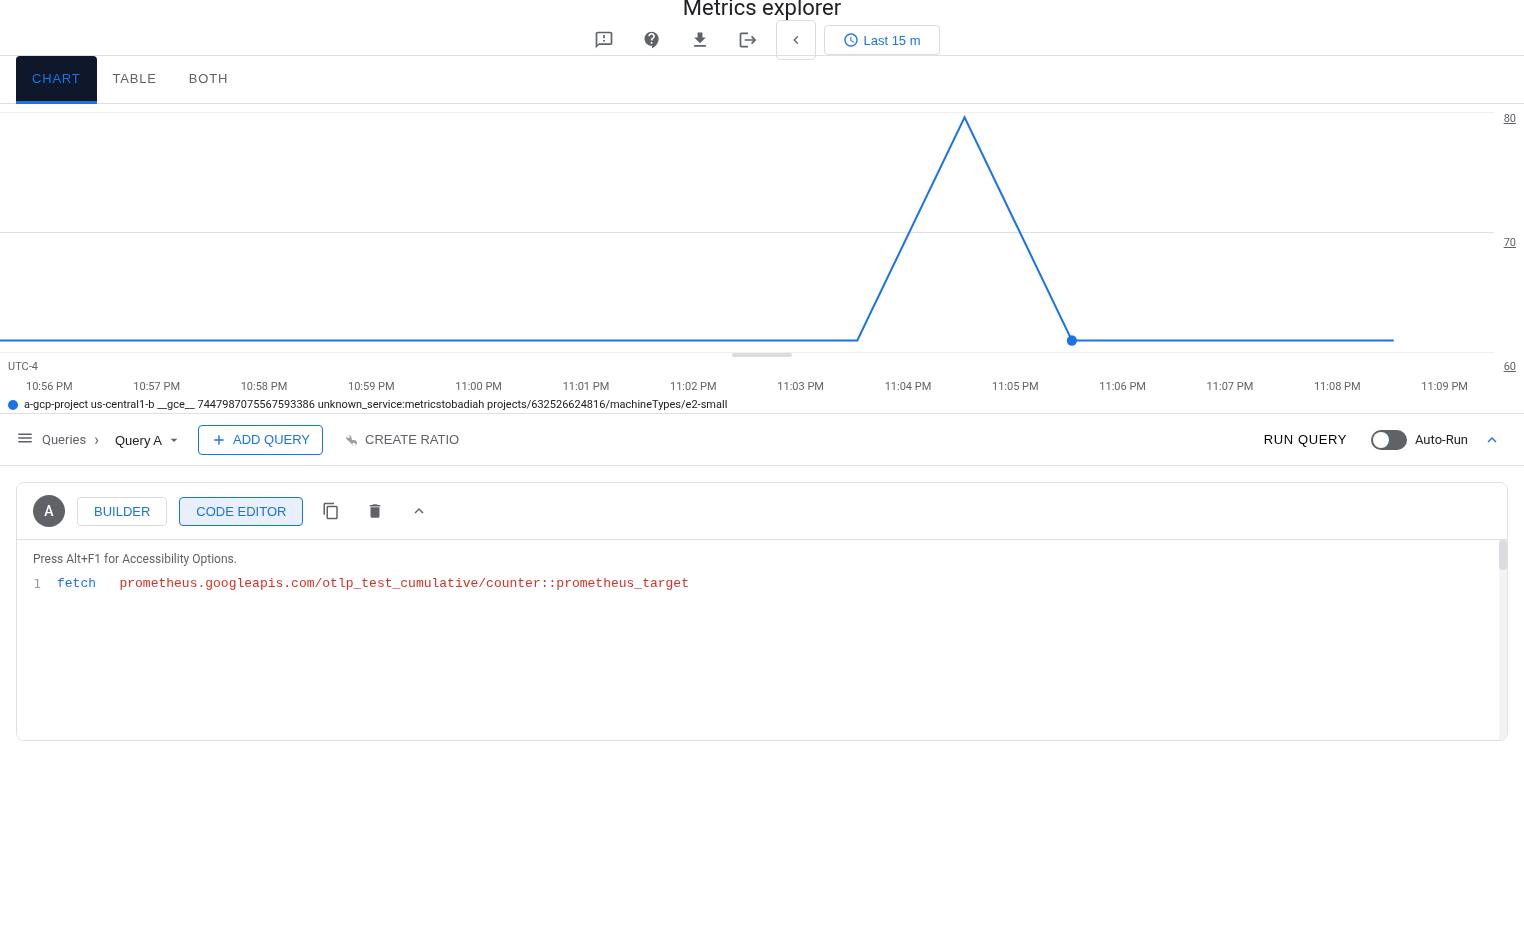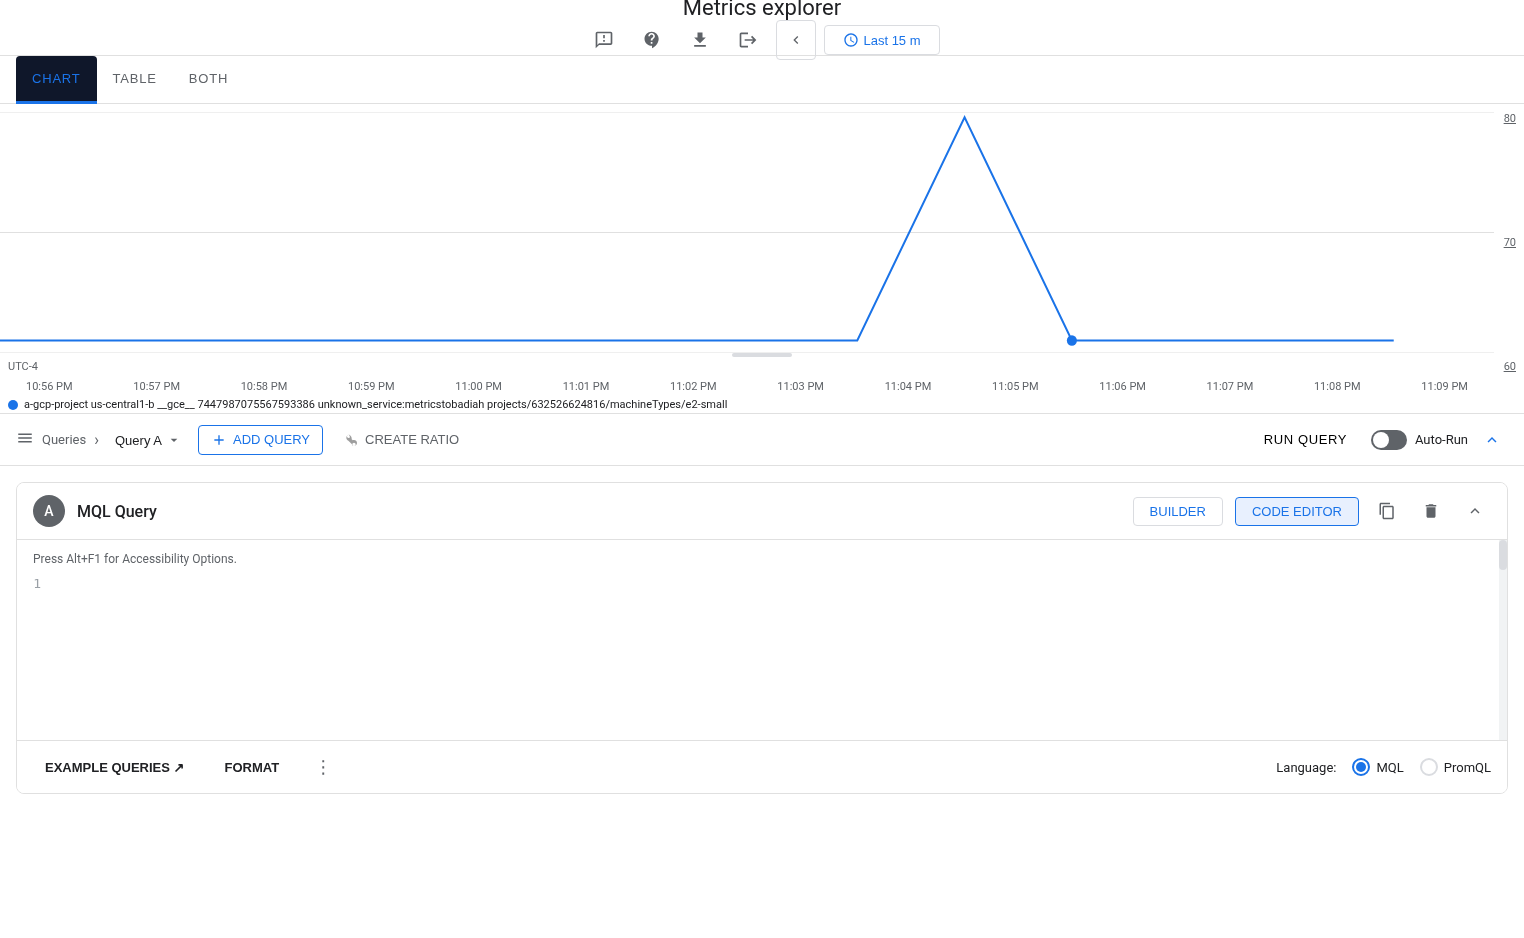--- a/index.html
+++ b/index.html
@@ -324,21 +324,20 @@
     <svg width="18" height="18" viewBox="0 0 24 24" fill="#1a73e8">
         <path d="M7.41 15.41L12 10.83l4.59 4.58L18 14l-6-6-6 6z"></path>
       </svg>
   </button>
 </div>
 
 <div class="query-panel">
 
   <div class="query-panel-header">
     <div class="query-avatar">A</div>
-    <span class="query-title">MQL Query</span>
     <button class="builder-btn">BUILDER</button>
     <button class="code-editor-btn">CODE EDITOR</button>
     <button class="icon-btn-sm" title="Copy">
       <svg width="18" height="18" viewBox="0 0 24 24" fill="currentColor">
           <path d="M16 1H4c-1.1 0-2 .9-2 2v14h2V3h12V1zm3 4H8c-1.1 0-2 .9-2 2v14c0 1.1.9 2 2 2h11c1.1 0 2-.9 2-2V7c0-1.1-.9-2-2-2zm0 16H8V7h11v14z"></path>
         </svg>
     </button>
     <button class="icon-btn-sm" title="Delete">
       <svg width="18" height="18" viewBox="0 0 24 24" fill="currentColor">
           <path d="M6 19c0 1.1.9 2 2 2h8c1.1 0 2-.9 2-2V7H6v12zM19 4h-3.5l-1-1h-5l-1 1H5v2h14V4z"></path>
@@ -348,37 +347,24 @@
       <svg width="18" height="18" viewBox="0 0 24 24" fill="currentColor">
           <path d="M7.41 15.41L12 10.83l4.59 4.58L18 14l-6-6-6 6z"></path>
         </svg>
     </button>
   </div>
 
   <div class="code-editor-area">
     <div class="accessibility-hint">Press Alt+F1 for Accessibility Options.</div>
     <div class="code-line">
       <span class="line-num">1</span>
+      <span class="line-content">
+        <span class="code-keyword">fetch</span>
+        <span>&nbsp;</span>
+        <span class="code-url">prometheus.googleapis.com/otlp_test_cumulative/counter::prometheus_target</span>
+      </span>
     </div>
     <div class="editor-scrollbar">
       <div class="editor-scrollbar-thumb"></div>
     </div>
   </div>
 
-  <div class="query-panel-footer">
-    <button class="example-queries-btn">EXAMPLE QUERIES ↗</button>
-    <button class="format-btn">FORMAT</button>
-    <button class="more-btn" title="More options">⋮</button>
-    <div class="language-selector">
-      <span>Language:</span>
-      <label class="radio-option">
-        <div class="radio-circle selected">
-          <div class="radio-inner"></div>
-        </div>
-        <span>MQL</span>
-      </label>
-      <label class="radio-option">
-        <div class="radio-circle"></div>
-        <span>PromQL</span>
-      </label>
-    </div>
-  </div>
 </div>
 
 </body></html>

